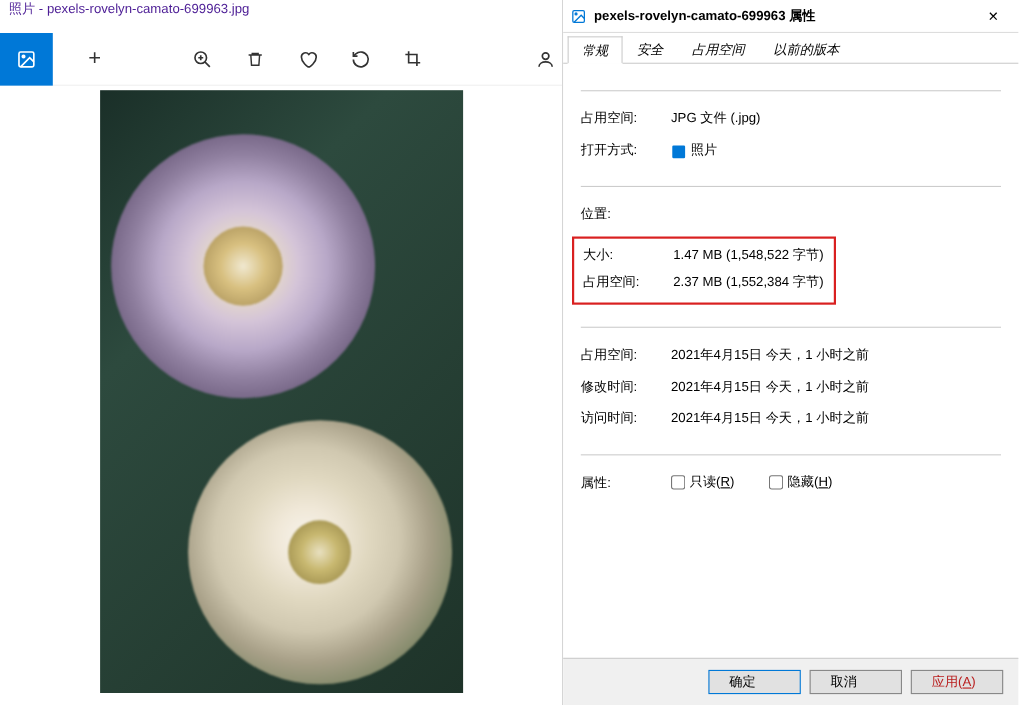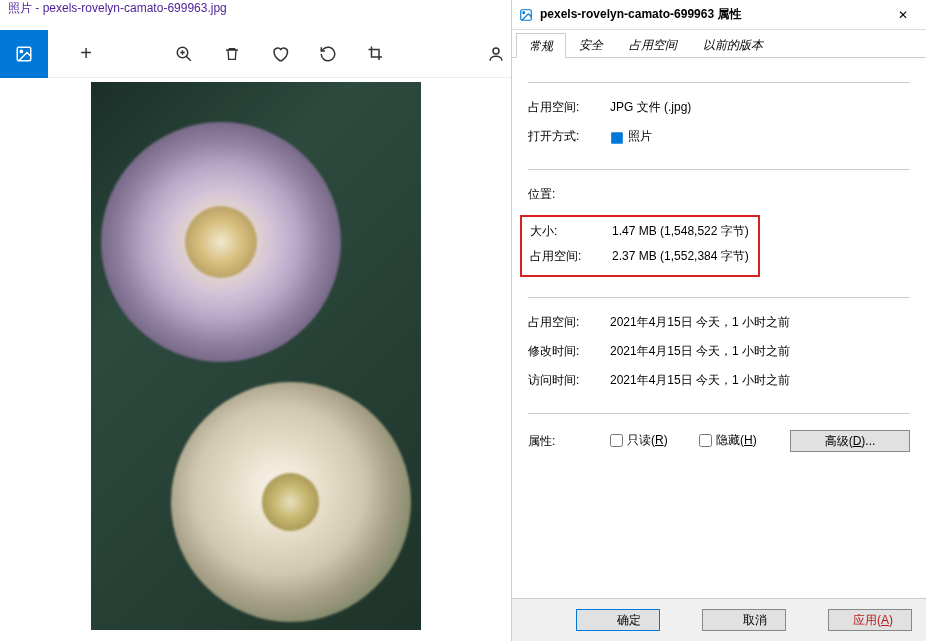--- a/index.html
+++ b/index.html
@@ -36,21 +36,21 @@
 .props-filename-icon { width: 34px; height: 34px; border: 1px solid #999; display: flex; align-items: center; justify-content: center; margin-right: 18px; margin-left: 0; }
 .props-filename-input { flex: 1; height: 26px; border: 1px solid #888; padding: 2px 6px; background: #fff; }
 .props-hr { border: none; border-top: 1px solid #ccc; margin: 6px 0 16px 0; }
 .props-btn { height: 22px; padding: 0 18px; border: 1px solid #888; background: #e1e1e1; cursor: pointer; font-size: 12px; }
 .redbox { border: 2px solid #d92020; padding: 6px 8px; margin-left: -8px; margin-right: 150px; margin-bottom: 14px; }
 .redbox .props-row { margin-bottom: 8px; }
 .redbox .props-row:last-child { margin-bottom: 4px; }
 .checkbox-wrap { display: inline-flex; align-items: center; margin-right: 28px; }
 .checkbox-wrap input { margin-right: 4px; width:13px; height:13px; }
 .props-footer { border-top: 1px solid #ccc; padding: 10px 14px; display: flex; justify-content: flex-end; gap: 8px; background: #f0f0f0; }
-.props-footer .props-btn { width: 84px; text-align: right; margin-left: 34px; }
+.props-footer .props-btn { width: 84px; text-align: left; }
 .props-footer .props-btn.default { border: 1px solid #0078d7; }
 .props-footer .props-btn.disabled { color: #b91c1c; }
 .u { text-decoration: underline; }
 svg { display: block; }
 </style>
 </head>
 <body>
 
 <div class="photo-app">
   <div class="photo-titlebar">
@@ -208,21 +208,20 @@
       <div class="props-value">
         <label class="checkbox-wrap">
           <input type="checkbox" style="">
           <span>只读(<span class="u">R</span>)</span>
         </label>
         <label class="checkbox-wrap">
           <input type="checkbox" style="">
           <span>隐藏(<span class="u">H</span>)</span>
         </label>
       </div>
-      <button class="props-btn" style="width:120px"><span>高级(<span class="u">D</span>)...</span></button>
     </div>
 
     <div style="flex:1"></div>
   </div>
 
   <div class="props-footer">
     <button class="props-btn default">确定</button>
     <button class="props-btn">取消</button>
     <button class="props-btn disabled"><span>应用(<span class="u">A</span>)</span></button>
   </div>

